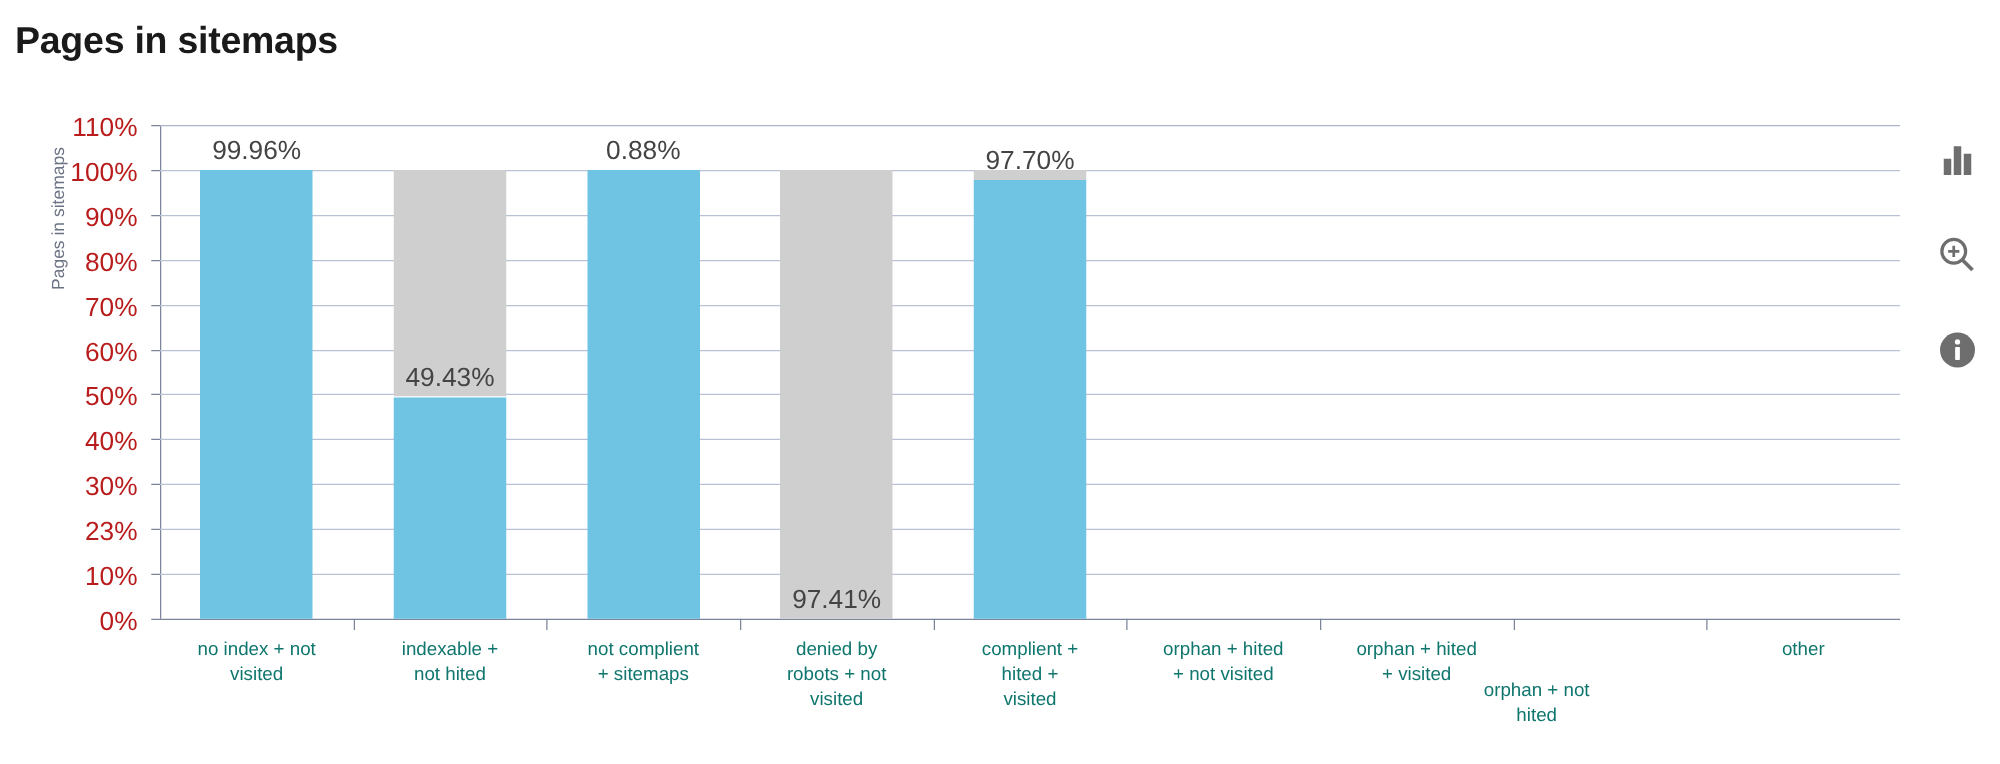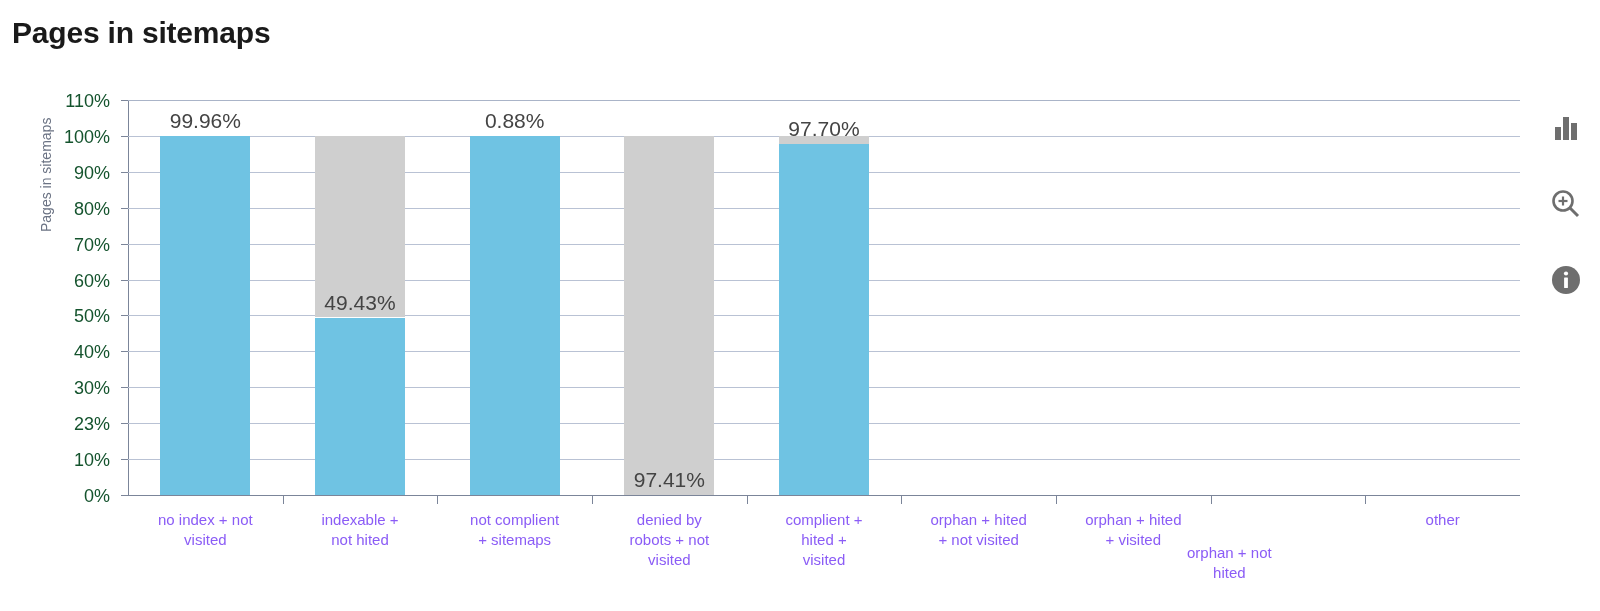--- a/index.html
+++ b/index.html
@@ -73,22 +73,22 @@
   .ytick-mark {
     position: absolute;
     left: -7px;
     width: 7px;
     height: 1px;
     background: #7b8599;
   }
   .ytick-label {
     position: absolute;
     right: 1600px; 
-    font-size: 18px;
-    color: #14532d;
+    font-size: 21px;
+    color: #b91c1c;
     white-space: nowrap;
     text-align: right;
   }
 
   #y-axis-title {
     position: absolute;
     left: 38px;
     top: 232px;
     font-size: 14px;
     color: #6b7384;
@@ -103,21 +103,21 @@
     width: 1px;
     height: 9px;
     background: #7b8599;
   }
 
   .cat-label {
     position: absolute;
     top: 410px;
     font-size: 15px;
     line-height: 20px;
-    color: #8b5cf6;
+    color: #0f766e;
     text-align: center;
     white-space: pre-line;
   }
 
   .bar-grey {
     position: absolute;
     background: #cfcfcf;
   }
   .bar-blue {
     position: absolute;

